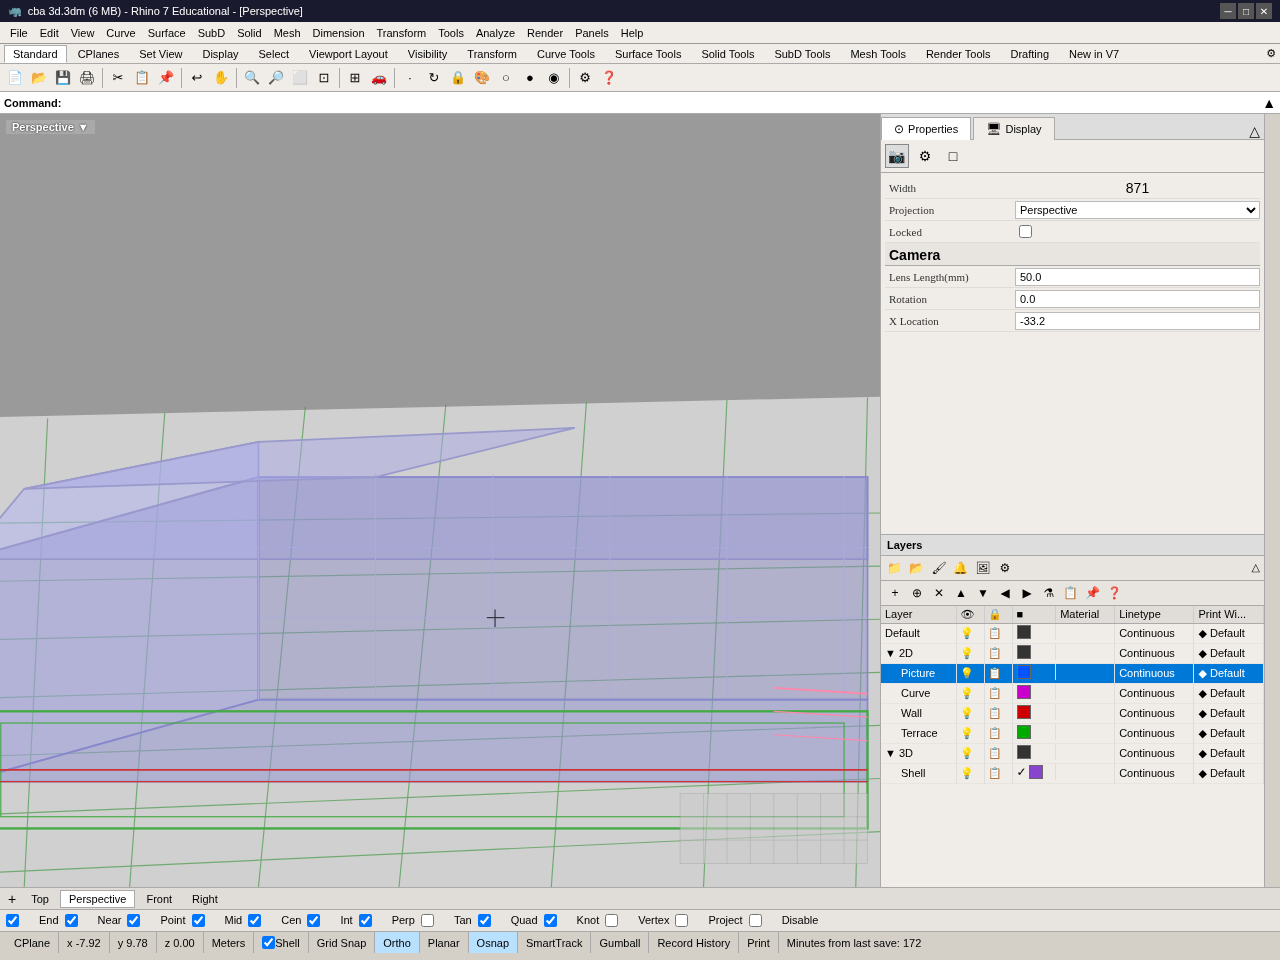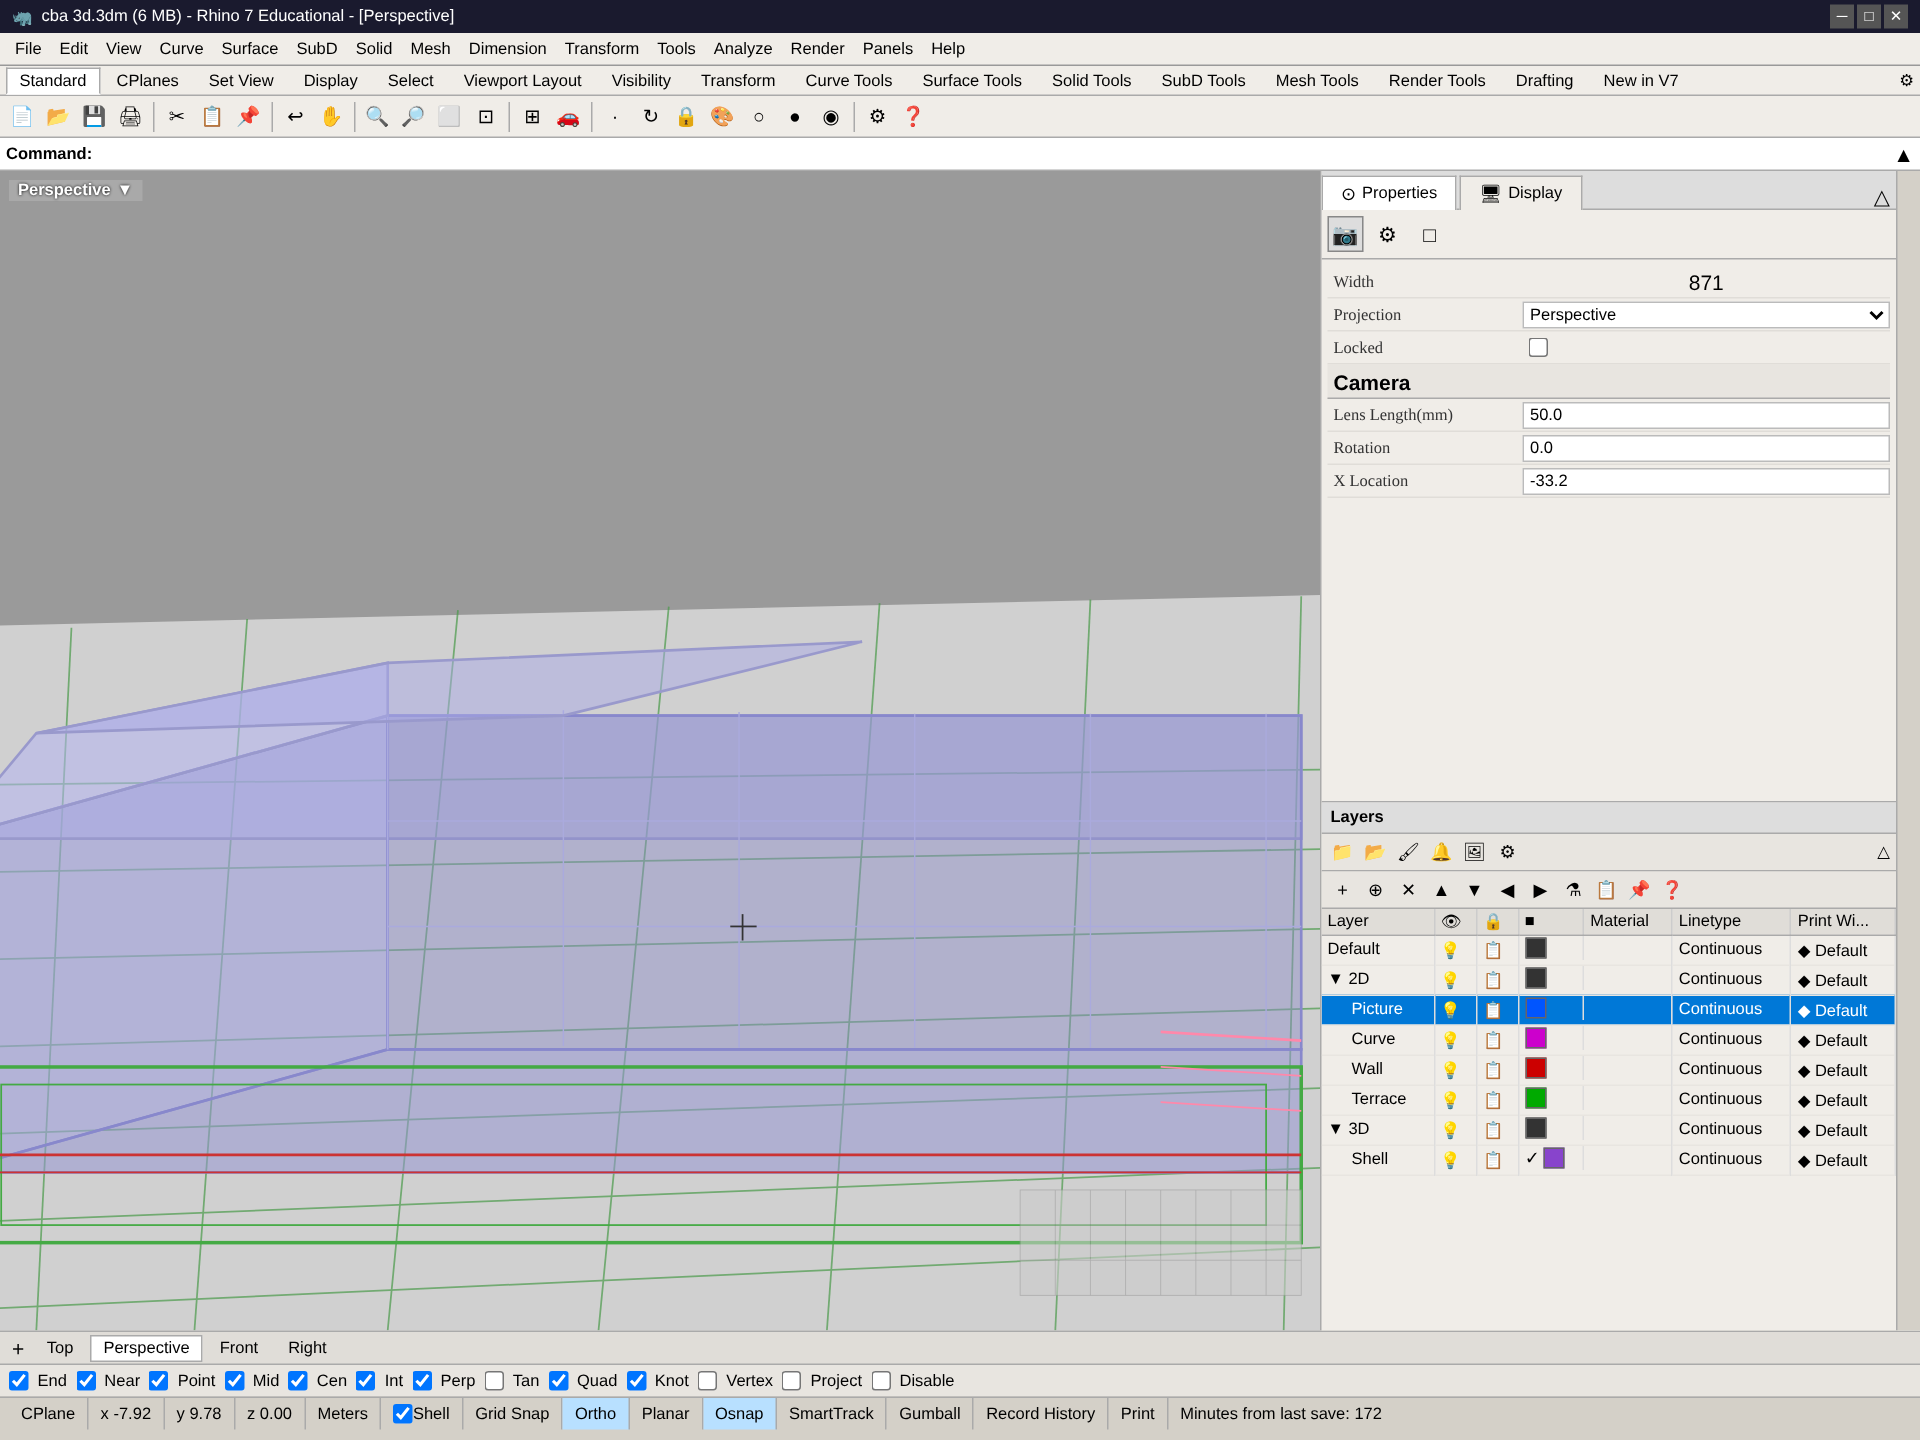--- a/index.html
+++ b/index.html
@@ -324,21 +324,21 @@
       background: #e8e5e0;
       height: 22px;
       display: flex;
       align-items: center;
       padding: 0 6px;
       gap: 6px;
       border-top: 1px solid #aaa;
       font-size: 11px;
     }
     .osnap-item {
-      display: flex; align-items: center; gap: 6px; cursor: pointer;
+      display: flex; align-items: flex-start; gap: 20px; cursor: pointer;
     }
     .osnap-item input[type=checkbox] { margin: 0; cursor: pointer; }
 
     
     #status-bar {
       background: #d4d0c8;
       height: 22px;
       display: flex;
       align-items: center;
       padding: 0 6px;

